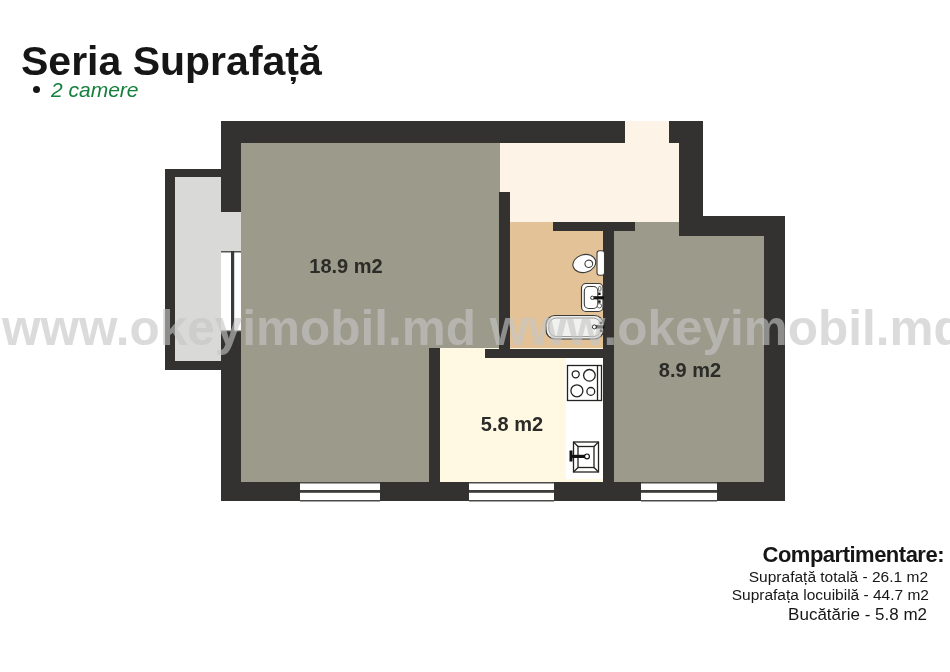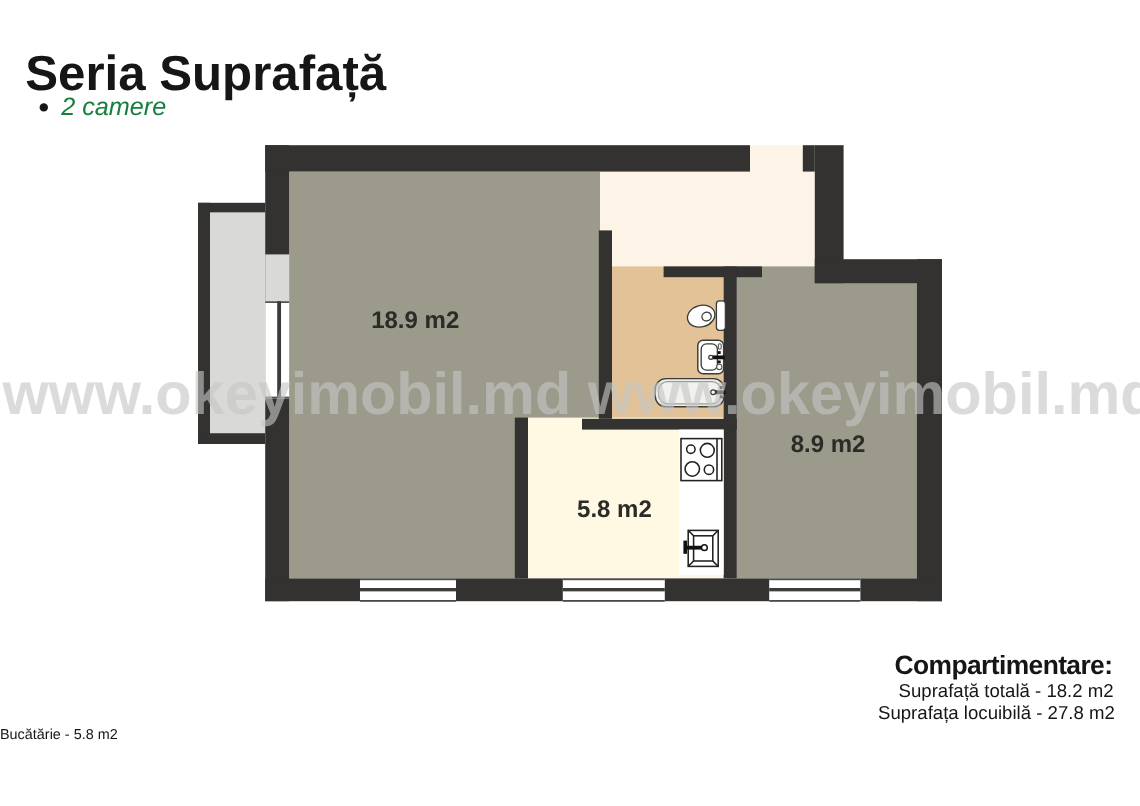--- a/index.html
+++ b/index.html
@@ -149,20 +149,20 @@
 
   <text x="2" y="345" font-size="49.5" font-weight="bold" fill="rgba(197,197,197,0.62)" font-family="Liberation Sans, sans-serif">www.okeyimobil.md www.okeyimobil.md</text>
 </svg>
 
 <div style="position:absolute;left:21px;top:38px;font-size:41px;font-weight:bold;color:#161616;letter-spacing:0px;">Seria Suprafață</div>
 
 <div style="position:absolute;left:33px;top:86px;width:7px;height:7px;border-radius:50%;background:#161616;"></div>
 
 <div style="position:absolute;left:51px;top:78px;font-size:21px;font-style:italic;color:#15803d;">2 camere</div>
 
-<div style="position:absolute;left:0;top:542px;width:927px;text-align:right;font-size:22px;font-weight:bold;letter-spacing:-0.5px;color:#161616;">Compartimentare:</div>
+<div style="position:absolute;left:0;top:542px;width:927px;text-align:right;font-size:22px;font-weight:bold;letter-spacing:-0.5px;color:#161616;padding-left:17px;">Compartimentare:</div>
 
-<div style="position:absolute;left:0;top:568px;width:928px;text-align:right;font-size:15.5px;color:#161616;">Suprafață totală - 18.2 m2</div>
+<div style="position:absolute;left:0;top:568px;width:928px;text-align:right;font-size:15.5px;color:#161616;">Suprafață totală - 26.1 m2</div>
 
-<div style="position:absolute;left:0;top:586px;width:929px;text-align:right;font-size:15.5px;color:#161616;">Suprafața locuibilă - 27.8 m2</div>
+<div style="position:absolute;left:0;top:586px;width:929px;text-align:right;font-size:15.5px;color:#161616;">Suprafața locuibilă - 44.7 m2</div>
 
-<div style="position:absolute;left:0;top:605px;width:927px;text-align:left;font-size:12px;color:#161616;">Bucătărie - 5.8 m2</div>
+<div style="position:absolute;left:0;top:605px;width:927px;text-align:right;font-size:17px;color:#161616;">Bucătărie - 5.8 m2</div>
 </div>
 
 </body></html>

